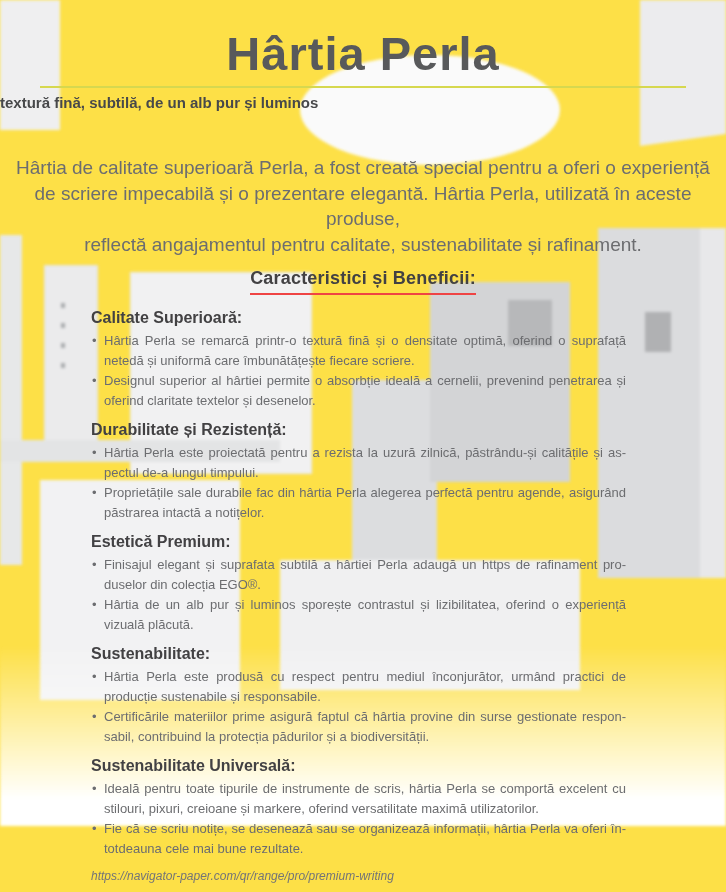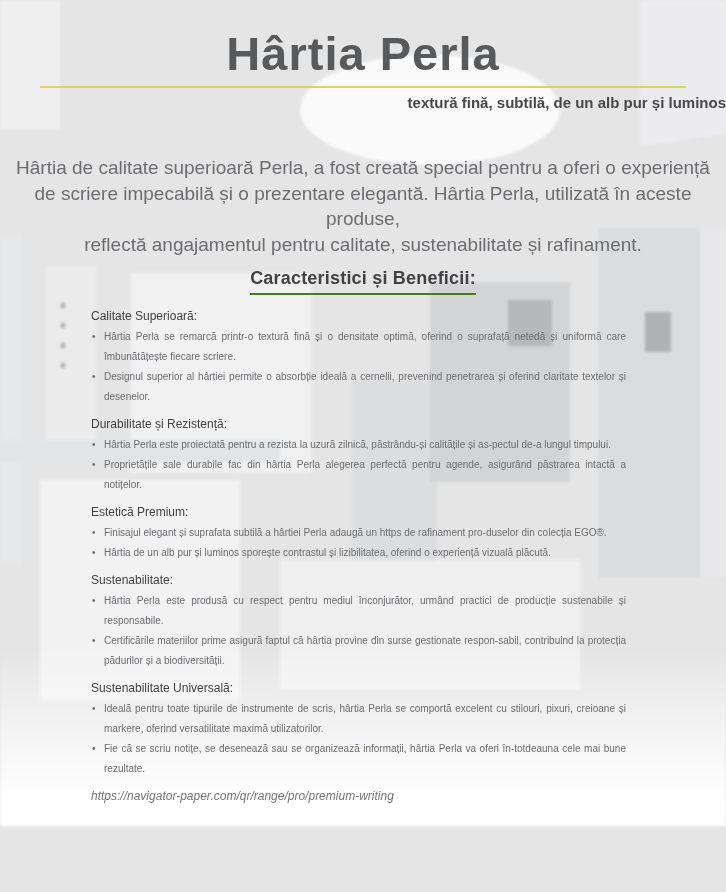--- a/index.html
+++ b/index.html
@@ -5,21 +5,21 @@
   html, body { margin: 0; padding: 0; }
   body {
     width: 726px; height: 892px;
     background: #ffffff;
     font-family: "Liberation Sans", sans-serif;
   }
   .page {
     position: relative;
     width: 726px; height: 892px;
     overflow: hidden;
-    background: #e5e5e5;
+    background: #fde047;
   }
 
   
   .bg {
     position: absolute; left: 0; top: 0; width: 726px; height: 826px;
     overflow: hidden;
     filter: blur(1.5px);
   }
   .bg .sh { position: absolute; }
   .bg .fade {
@@ -35,56 +35,56 @@
     text-align: center;
     font-size: 47px; font-weight: bold;
     letter-spacing: 1px;
     color: #58595b;
   }
   .rule {
     height: 2px; background: #d6d84f;
     margin: 5px 40px 0;
   }
   .subtitle {
-    text-align: right;
+    text-align: left;
     margin-top: 6px;
     font-size: 15px; font-weight: bold;
     color: #47484a;
   }
 
   .intro {
     margin-top: 44px;
     text-align: center;
     font-size: 19px; line-height: 25.5px;
     color: #6c6d70;
   }
 
   .center-head-wrap { text-align: center; margin-top: 11px; }
   .center-head {
     display: inline-block;
     margin: 0;
     font-size: 18px; font-weight: bold;
     color: #424143;
     letter-spacing: 0.2px;
-    border-bottom: 2px solid #4d7c0f;
+    border-bottom: 2px solid #ef4444;
     padding-bottom: 4px;
   }
 
   .features { margin: 14px 100px 0 91px; }
   .feature { margin-bottom: 10px; }
   .feature h3 {
     margin: 0 0 4px;
-    font-size: 12px; font-weight: normal;
+    font-size: 16px; font-weight: bold;
     color: #424143;
   }
   .feature ul { margin: 0; padding: 0; list-style: none; }
   .feature li {
     position: relative;
     padding-left: 13px;
-    font-size: 10px; line-height: 20px;
+    font-size: 13px; line-height: 20px;
     color: #6c6d70;
     text-align: justify;
   }
   .feature li::before {
     content: "\2022";
     position: absolute; left: 1px; top: 0;
     color: #6c6d70;
   }
 
   .url {

